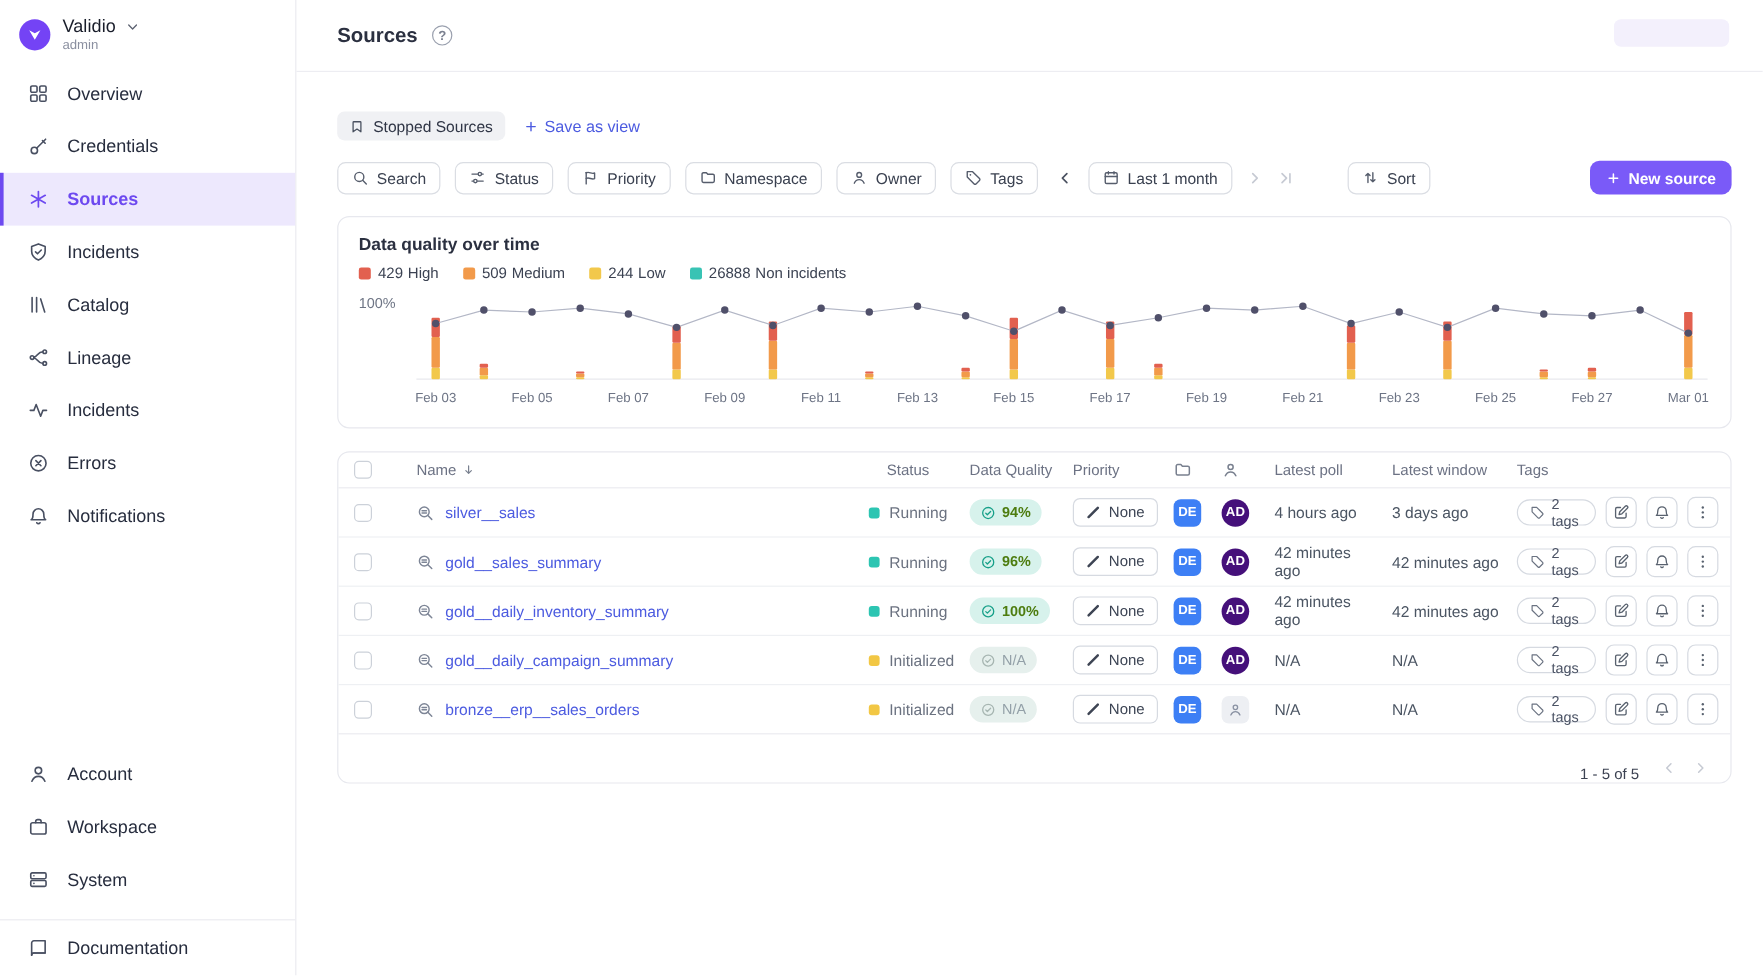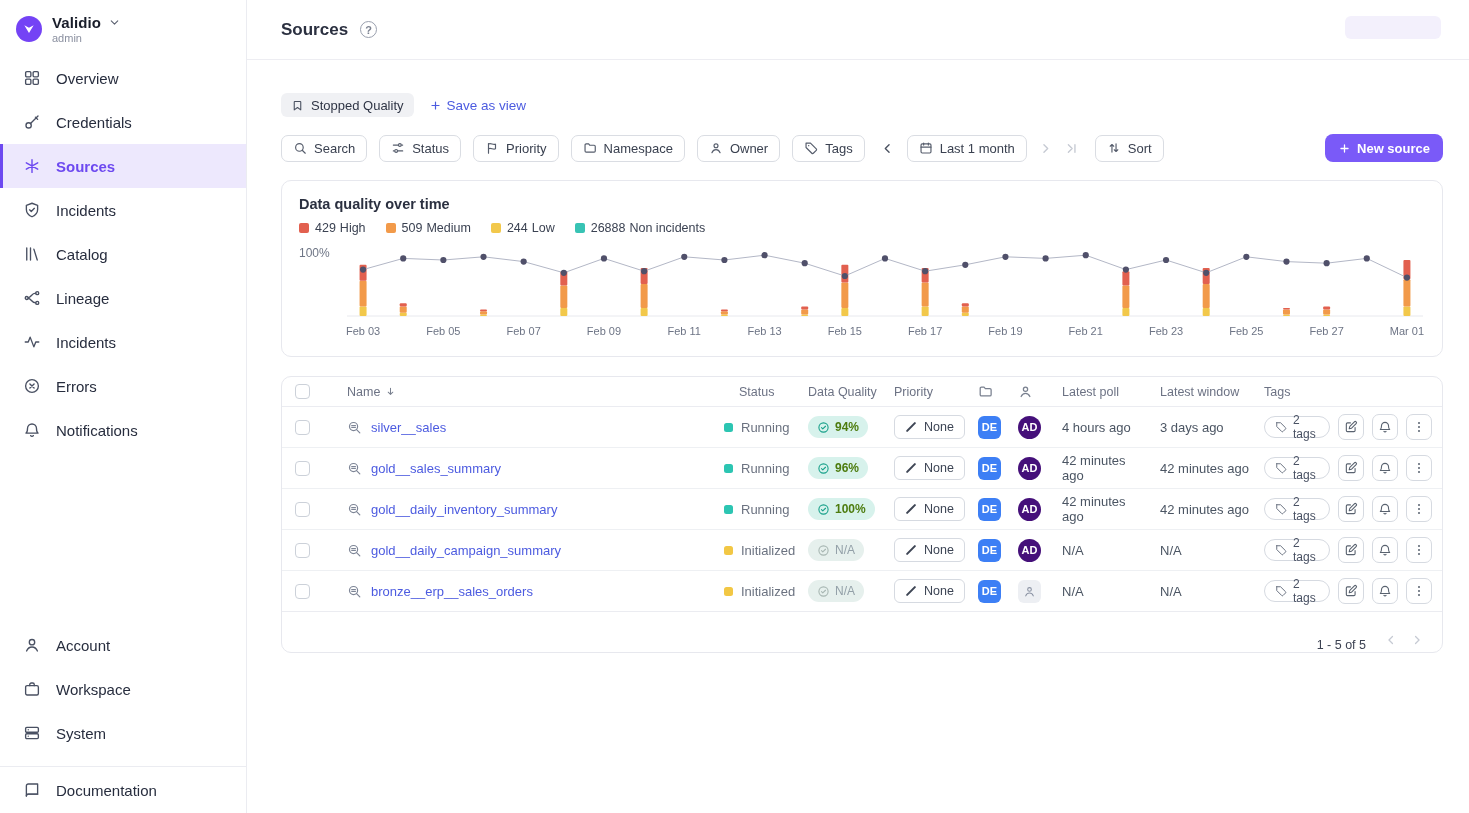--- a/index.html
+++ b/index.html
@@ -6,21 +6,21 @@
   html,body{width:1469px;height:813px}
   body{font-family:"Liberation Sans",sans-serif;background:#fff;color:#242a38;overflow:hidden}
   .app{display:flex;width:1469px;height:813px}
 
   
   .sidebar{width:247px;flex:0 0 247px;border-right:1px solid #ebecf1;display:flex;flex-direction:column;padding-top:10px;background:#fff}
   .brand{display:flex;align-items:center;gap:10px;padding:4px 16px 12px;cursor:pointer}
   .brand-logo{width:26px;height:26px;border-radius:50%;background:#7443F5;display:flex;align-items:center;justify-content:center;flex:0 0 26px}
   .brand-text{display:flex;flex-direction:column}
   .brand-name-row{display:flex;align-items:center;gap:7px}
-  .brand-name{font-size:15px;font-weight:700;color:#191d2a;letter-spacing:.1px}
+  .brand-name{font-size:15px;font-weight:400;color:#191d2a;letter-spacing:.1px}
   .brand-role{font-size:11px;color:#8b90a0;margin-top:1px}
   .nav{display:flex;flex-direction:column}
   .nav-item{position:relative;display:flex;align-items:center;gap:14px;height:44px;padding:0 16px 0 22px;font-size:15px;color:#272d3e;cursor:pointer;text-decoration:none}
   .nav-icon{width:20px;height:20px;color:#495062;display:flex;align-items:center;justify-content:center;flex:0 0 20px}
   .nav-item.active{background:#EDE8FD;color:#6D49F0;font-weight:600}
   .nav-item.active .nav-icon{color:#6D49F0}
   .nav-item.active::before{content:"";position:absolute;left:0;top:0;bottom:0;width:3px;background:#6D49F0}
   .nav-bottom{margin-top:auto}
   .doc-section{border-top:1px solid #ebecf1;margin-top:11px}
   .doc-section .nav-item{height:46px}
@@ -257,21 +257,21 @@
 
     <section class="content">
 
       <div class="view-row">
         <span class="view-chip">
           <span style="display:flex;color:#4a5160">
               <svg class="i" width="13" height="13" viewBox="0 0 24 24" fill="none" stroke="currentColor" stroke-width="2" stroke-linecap="round" stroke-linejoin="round">
                 <path d="M7 4.5h10a1 1 0 0 1 1 1V20l-6-4.2L6 20V5.5a1 1 0 0 1 1-1z"></path>
               </svg>
             </span>
-          <span>Stopped Quality</span>
+          <span>Stopped Sources</span>
         </span>
         <span class="save-view">
           <span style="display:flex">
               <svg class="i" width="13" height="13" viewBox="0 0 24 24" fill="none" stroke="currentColor" stroke-width="2.2" stroke-linecap="round">
                 <path d="M12 5.5v13M5.5 12h13"></path>
               </svg>
             </span>
           <span>Save as view</span>
         </span>
       </div>
@@ -350,21 +350,21 @@
             <svg class="i" width="15" height="15" viewBox="0 0 24 24" fill="none" stroke="currentColor" stroke-width="2.2" stroke-linecap="round" stroke-linejoin="round">
               <path d="M9.5 6l6 6-6 6"></path>
             </svg>
           </button>
         <button class="gbtn disabled" style="margin-left:-8px">
             <svg class="i" width="15" height="15" viewBox="0 0 24 24" fill="none" stroke="currentColor" stroke-width="2.2" stroke-linecap="round" stroke-linejoin="round">
               <path d="M7 6l6 6-6 6M17.5 6v12"></path>
             </svg>
           </button>
 
-        <button class="fbtn" style="margin-left:0">
+        <button class="fbtn" style="margin-left:28px">
           <span class="i">
               <svg class="i" width="14" height="14" viewBox="0 0 24 24" fill="none" stroke="currentColor" stroke-width="2" stroke-linecap="round" stroke-linejoin="round">
                 <path d="M8.5 19v-13M8.5 6l-3 3M8.5 6l3 3M15.5 5v13M15.5 18l-3-3M15.5 18l3-3"></path>
               </svg>
             </span>
           <span>Sort</span>
         </button>
 
         <button class="new-source">
           <span class="i">

